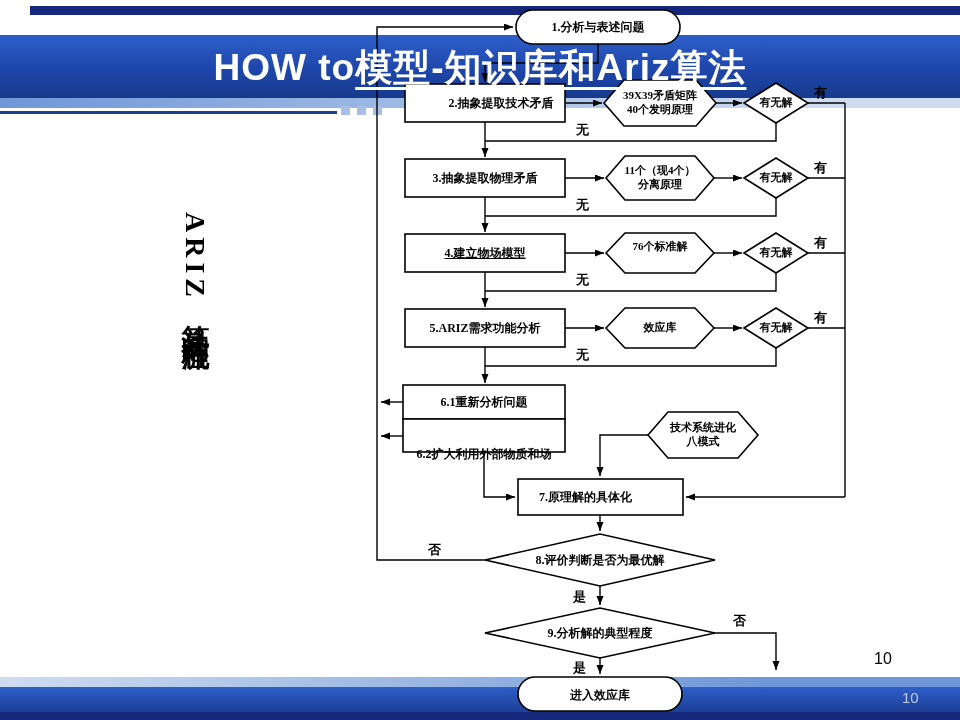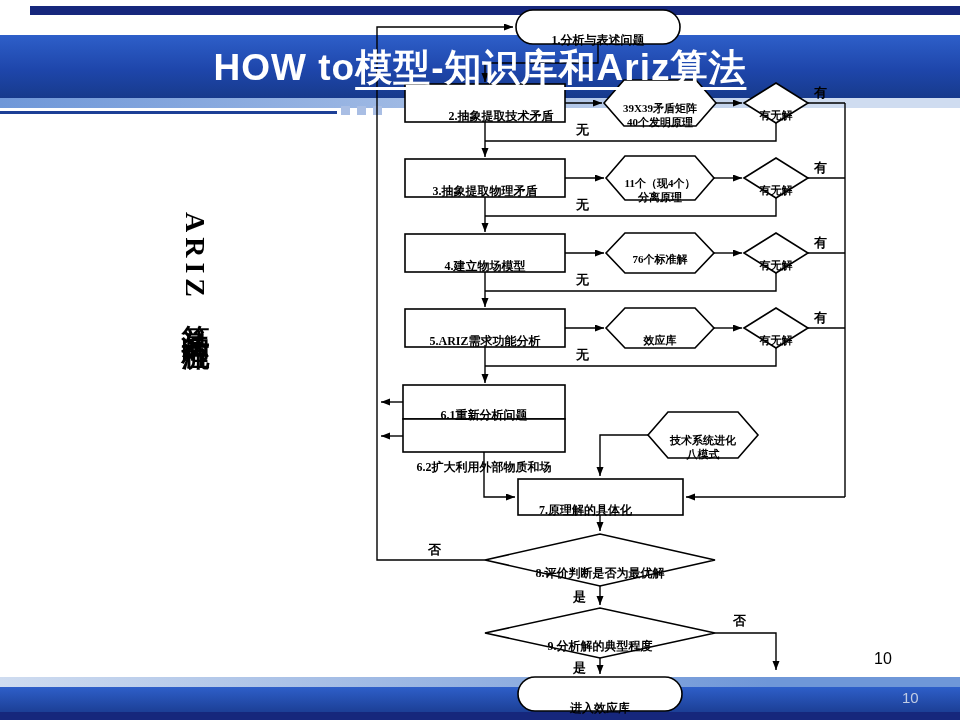--- a/index.html
+++ b/index.html
@@ -40,21 +40,21 @@
     writing-mode:vertical-rl; font-size:28px; font-weight:bold;
     letter-spacing:5px; color:#000;
   }
 
   
   .chart-svg { left:0; top:0; width:960px; height:720px; z-index:4; pointer-events:none; }
 
   .lbl {
     position:absolute; display:flex; flex-direction:column;
     align-items:center; justify-content:center; text-align:center;
-    font-weight:bold; font-size:12px; line-height:1.25; color:#000; z-index:6;margin-top:13px;
+    font-weight:bold; font-size:12px; line-height:1.25; color:#000; z-index:6;
   }
   .lbl.small { font-size:11px; }
   .edge {
     position:absolute; font-weight:bold; font-size:13px; color:#000; z-index:6;
   }
 
   
   .page-black { left:874px; top:650px; font-family:"Liberation Sans",sans-serif;
                 font-size:16px; color:#000; z-index:7; }
   .page-white { left:902px; top:689px; font-family:"Liberation Sans",sans-serif;
@@ -163,21 +163,21 @@
 
       <line x1="600" y1="658" x2="600" y2="674" marker-end="url(#arw)"></line>
 
       <polyline points="715,633 776,633 776,670" marker-end="url(#arw)"></polyline>
     </g>
   </svg>
 
   <div class="lbl" style="left:516px;top:10px;width:164px;height:34px;">1.分析与表述问题</div>
   <div class="lbl" style="left:405px;top:84px;width:192px;height:38px;">2.抽象提取技术矛盾</div>
   <div class="lbl" style="left:405px;top:159px;width:160px;height:38px;">3.抽象提取物理矛盾</div>
-  <div class="lbl" style="left:405px;top:234px;width:160px;height:38px;">4.建立物场模型</div>
+  <div class="lbl" style="left:405px;top:234px;width:160px;height:38px;text-decoration:underline;">4.建立物场模型</div>
   <div class="lbl" style="left:405px;top:309px;width:160px;height:38px;">5.ARIZ需求功能分析</div>
   <div class="lbl" style="left:403px;top:385px;width:162px;height:34px;">6.1重新分析问题</div>
   <div class="lbl" style="left:403px;top:438px;width:162px;height:33px;">6.2扩大利用外部物质和场</div>
   <div class="lbl" style="left:518px;top:479px;width:135px;height:36px;">7.原理解的具体化</div>
   <div class="lbl" style="left:485px;top:534px;width:230px;height:52px;">8.评价判断是否为最优解</div>
   <div class="lbl" style="left:485px;top:608px;width:230px;height:50px;">9.分析解的典型程度</div>
   <div class="lbl" style="left:518px;top:677px;width:164px;height:37px;">进入效应库</div>
 
   <div class="lbl small" style="left:604px;top:80px;width:112px;height:46px;align-items:center;">
     <div>39X39矛盾矩阵</div>

